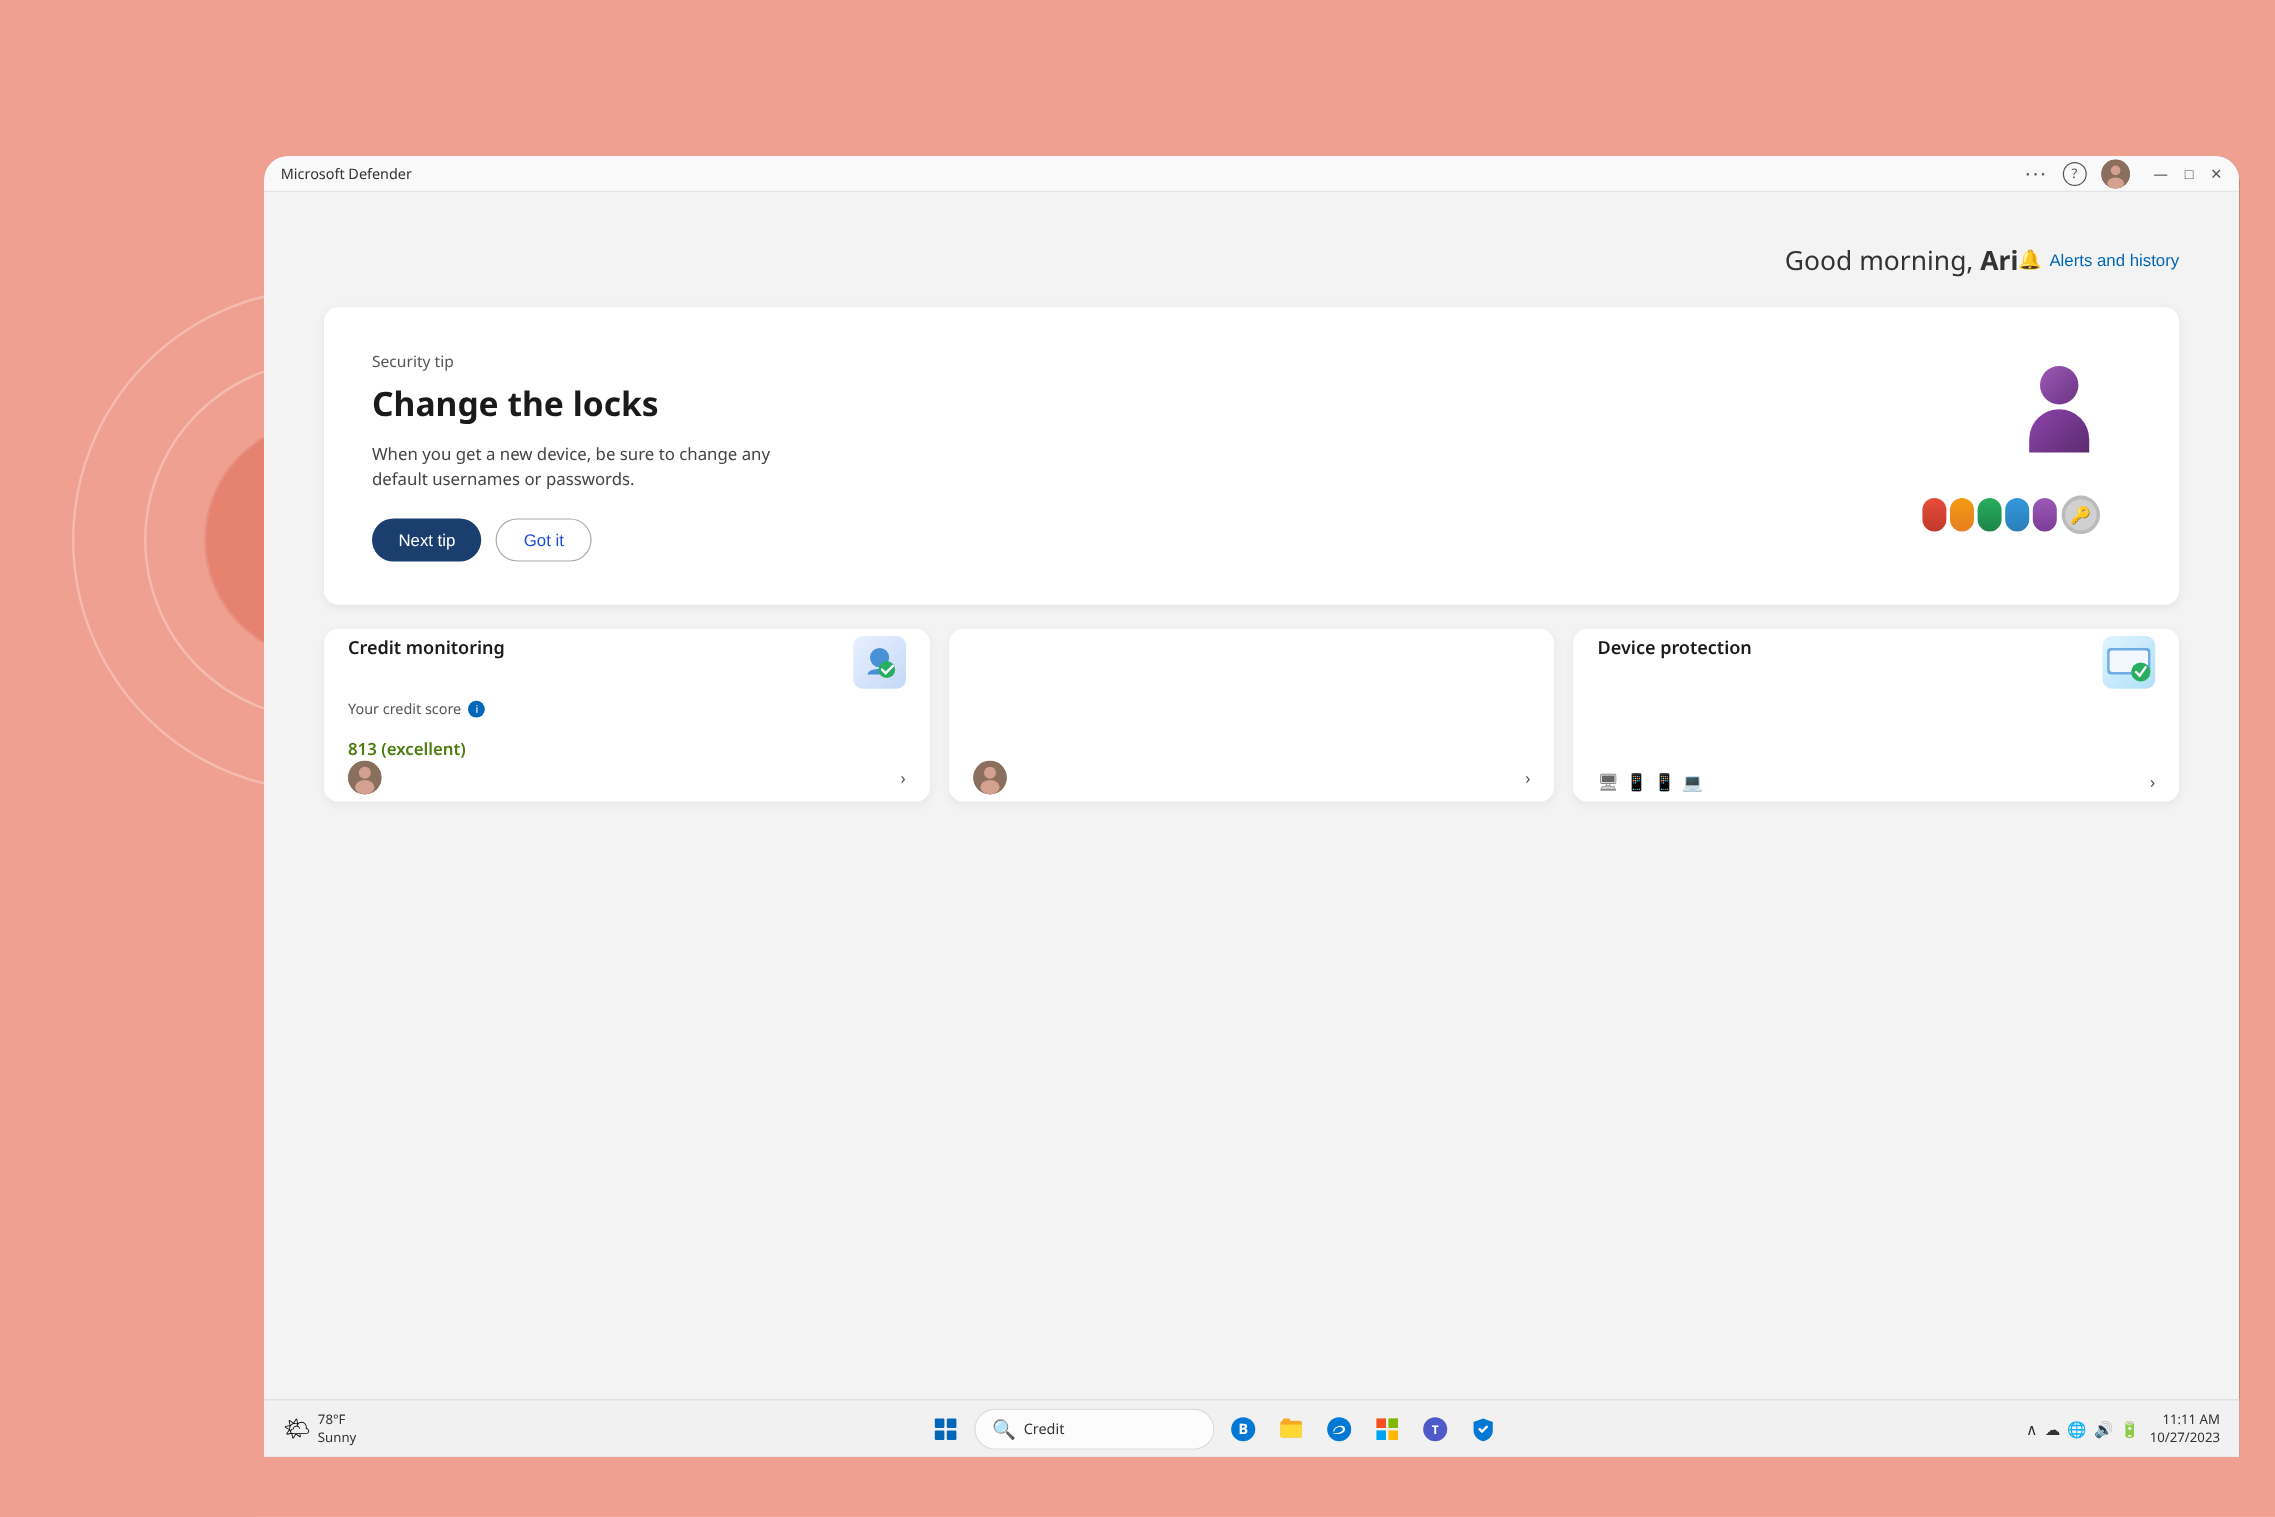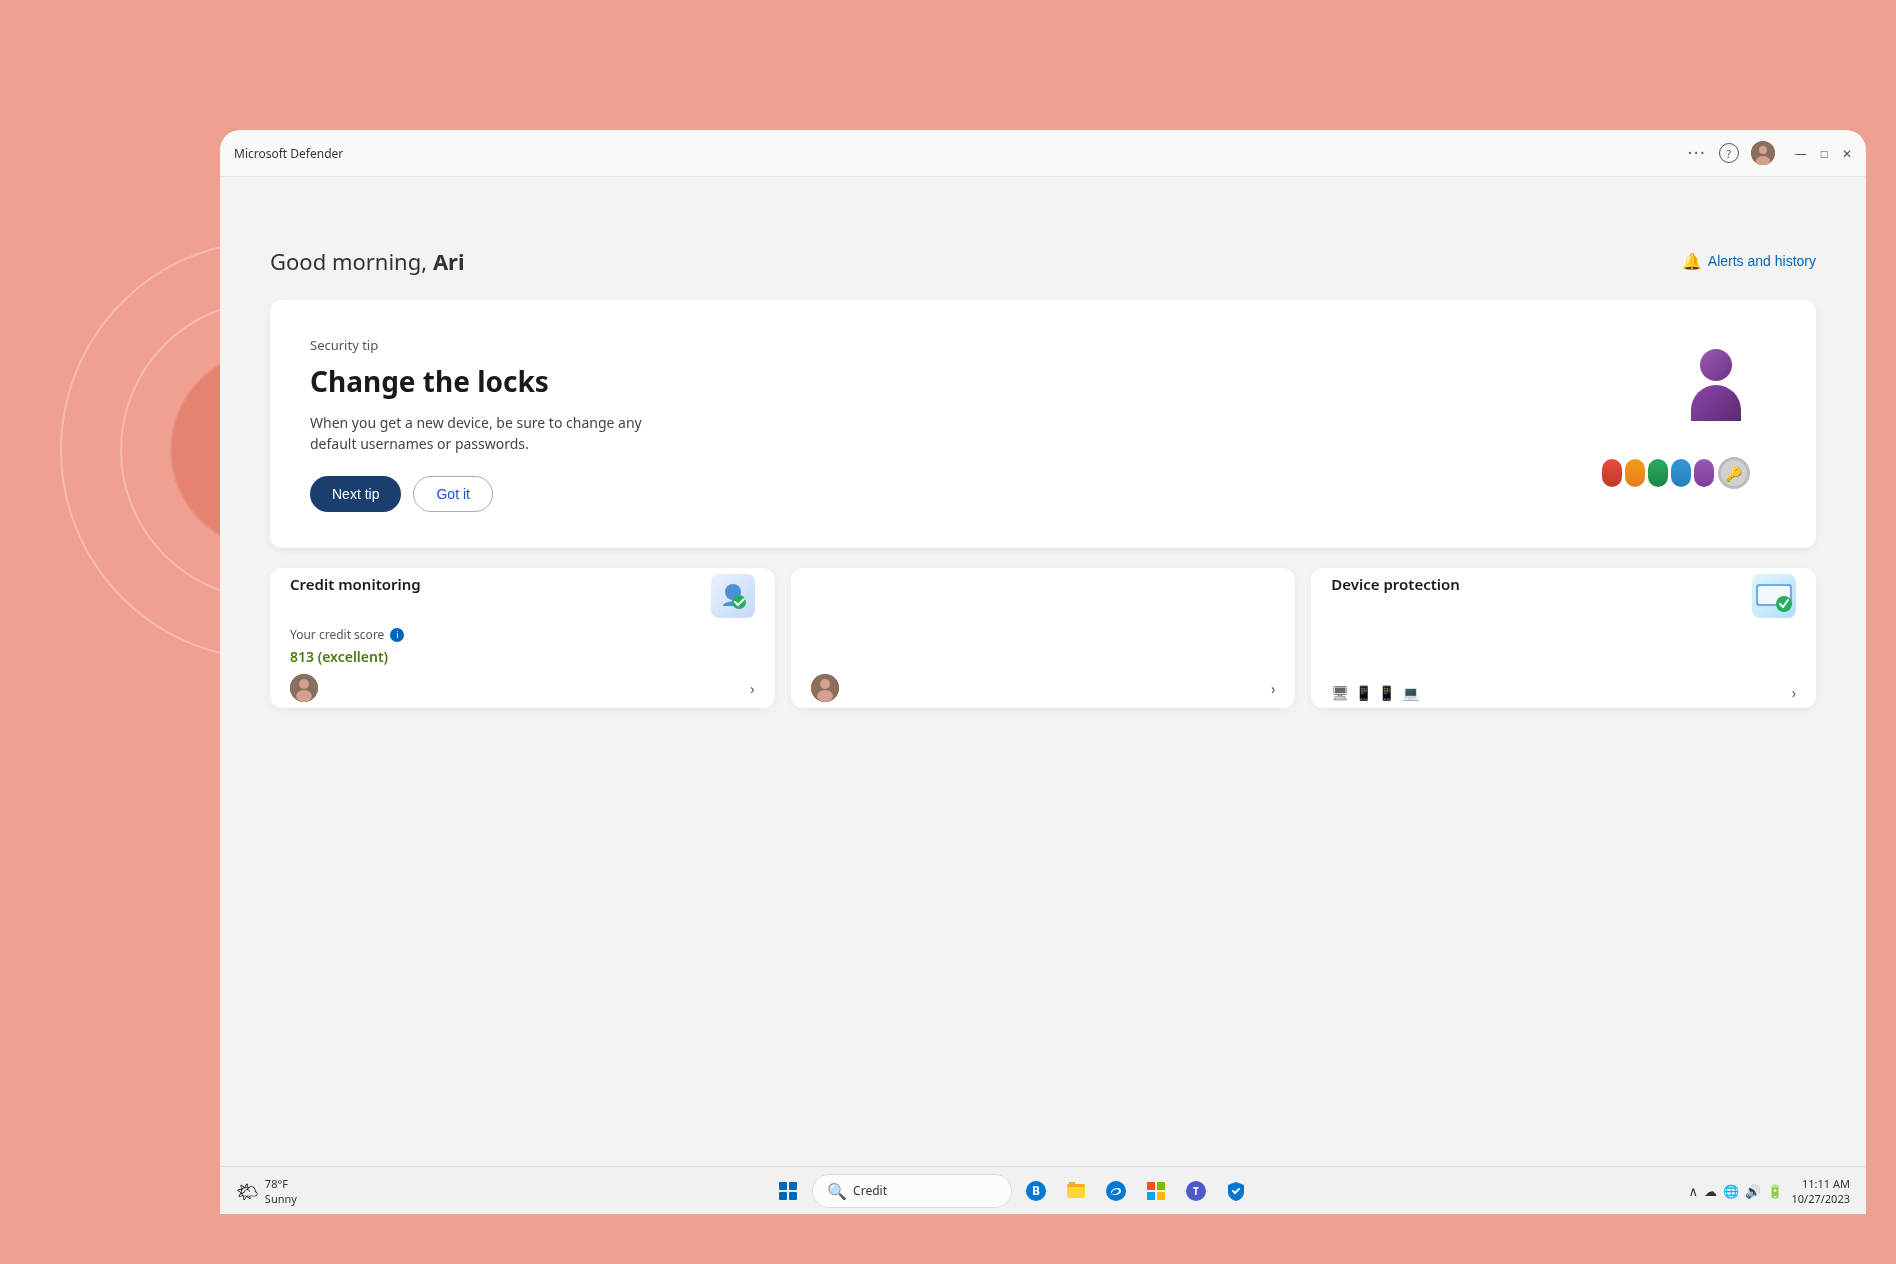--- a/index.html
+++ b/index.html
@@ -67,21 +67,21 @@
       background: #f3f3f3;
       overflow: hidden;
     }
 
     
     .titlebar {
       position: absolute;
       top: 0;
       left: 0;
       right: 0;
-      height: 47px;
+      height: 30px;
       background: #f9f9f9;
       border-bottom: 1px solid #e5e5e5;
       display: flex;
       align-items: center;
       padding: 0 14px;
       z-index: 10;
     }
 
     .titlebar-title {
       font-size: 12px;
@@ -149,23 +149,22 @@
       bottom: 0;
       background: #f3f3f3;
       overflow: auto;
       padding: 30px 50px;
     }
 
     
     .header-row {
       display: flex;
       align-items: center;
-      justify-content: space-between;
+      justify-content: flex-end;
       margin-bottom: 24px;
-      margin-top: 44px;
     }
 
     .greeting {
       font-size: 22px;
       color: #333;
       font-weight: 400;
     }
 
     .greeting strong {
       font-weight: 700;
@@ -365,21 +364,21 @@
       font-weight: 600;
       color: #1a1a1a;
     }
 
     .card-subtitle {
       font-size: 12px;
       color: #555;
       display: flex;
       align-items: center;
       gap: 4px;
-      margin-bottom: 4px;
+      margin-bottom: 16px;
     }
 
     .card-value {
       font-size: 14px;
       font-weight: 600;
       color: #4d7c0f;
     }
 
     .card-footer {
       margin-top: auto;

